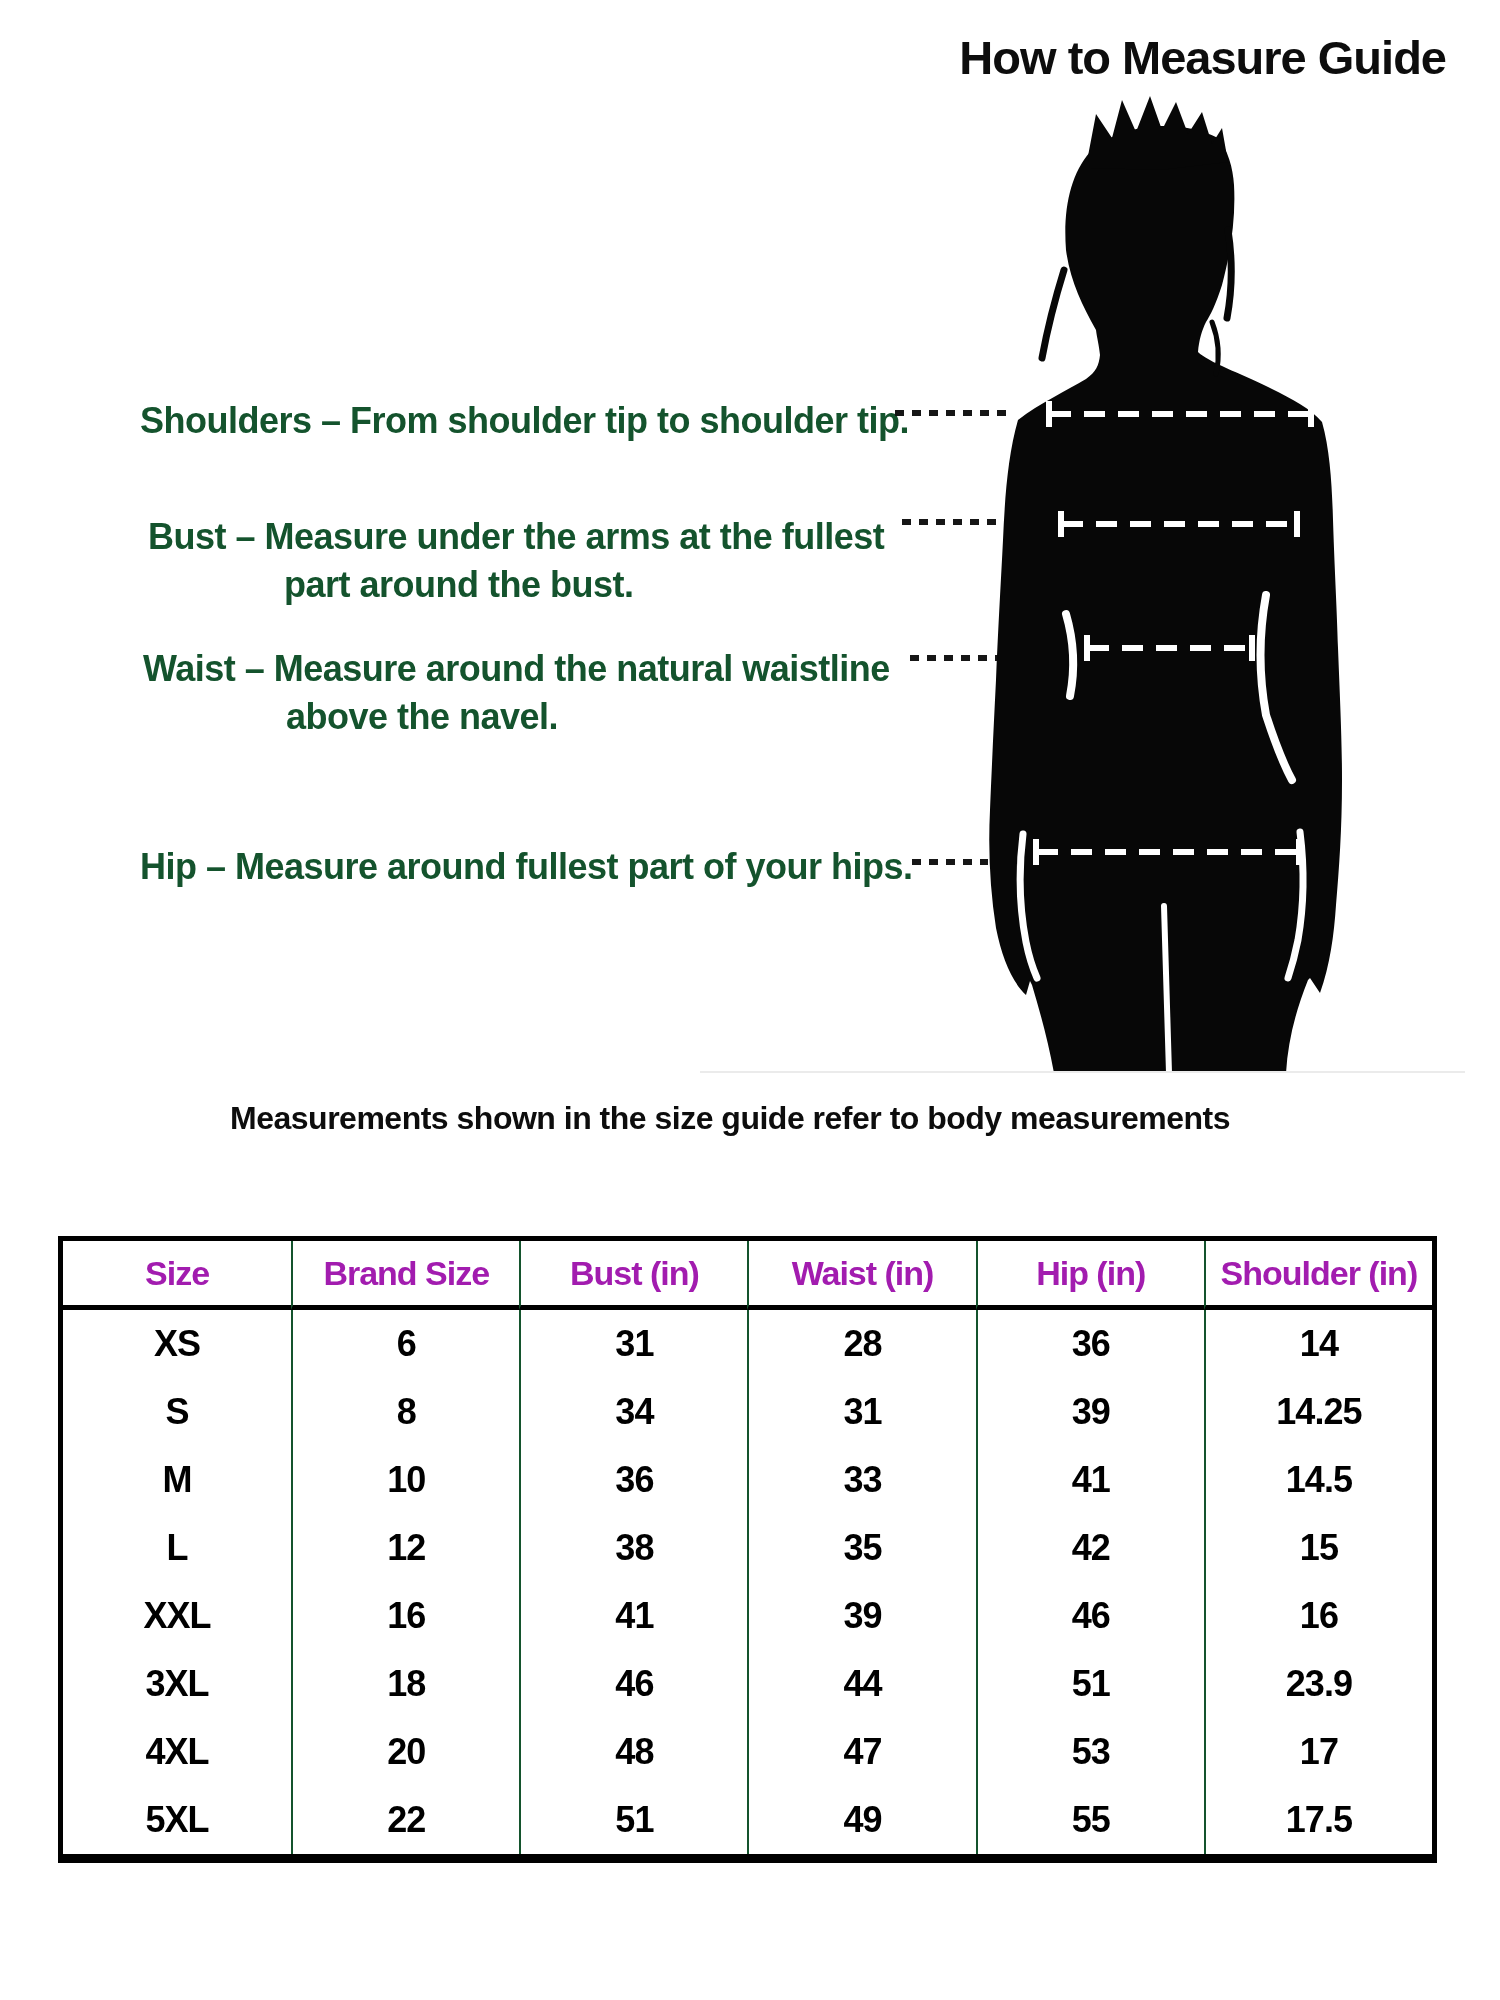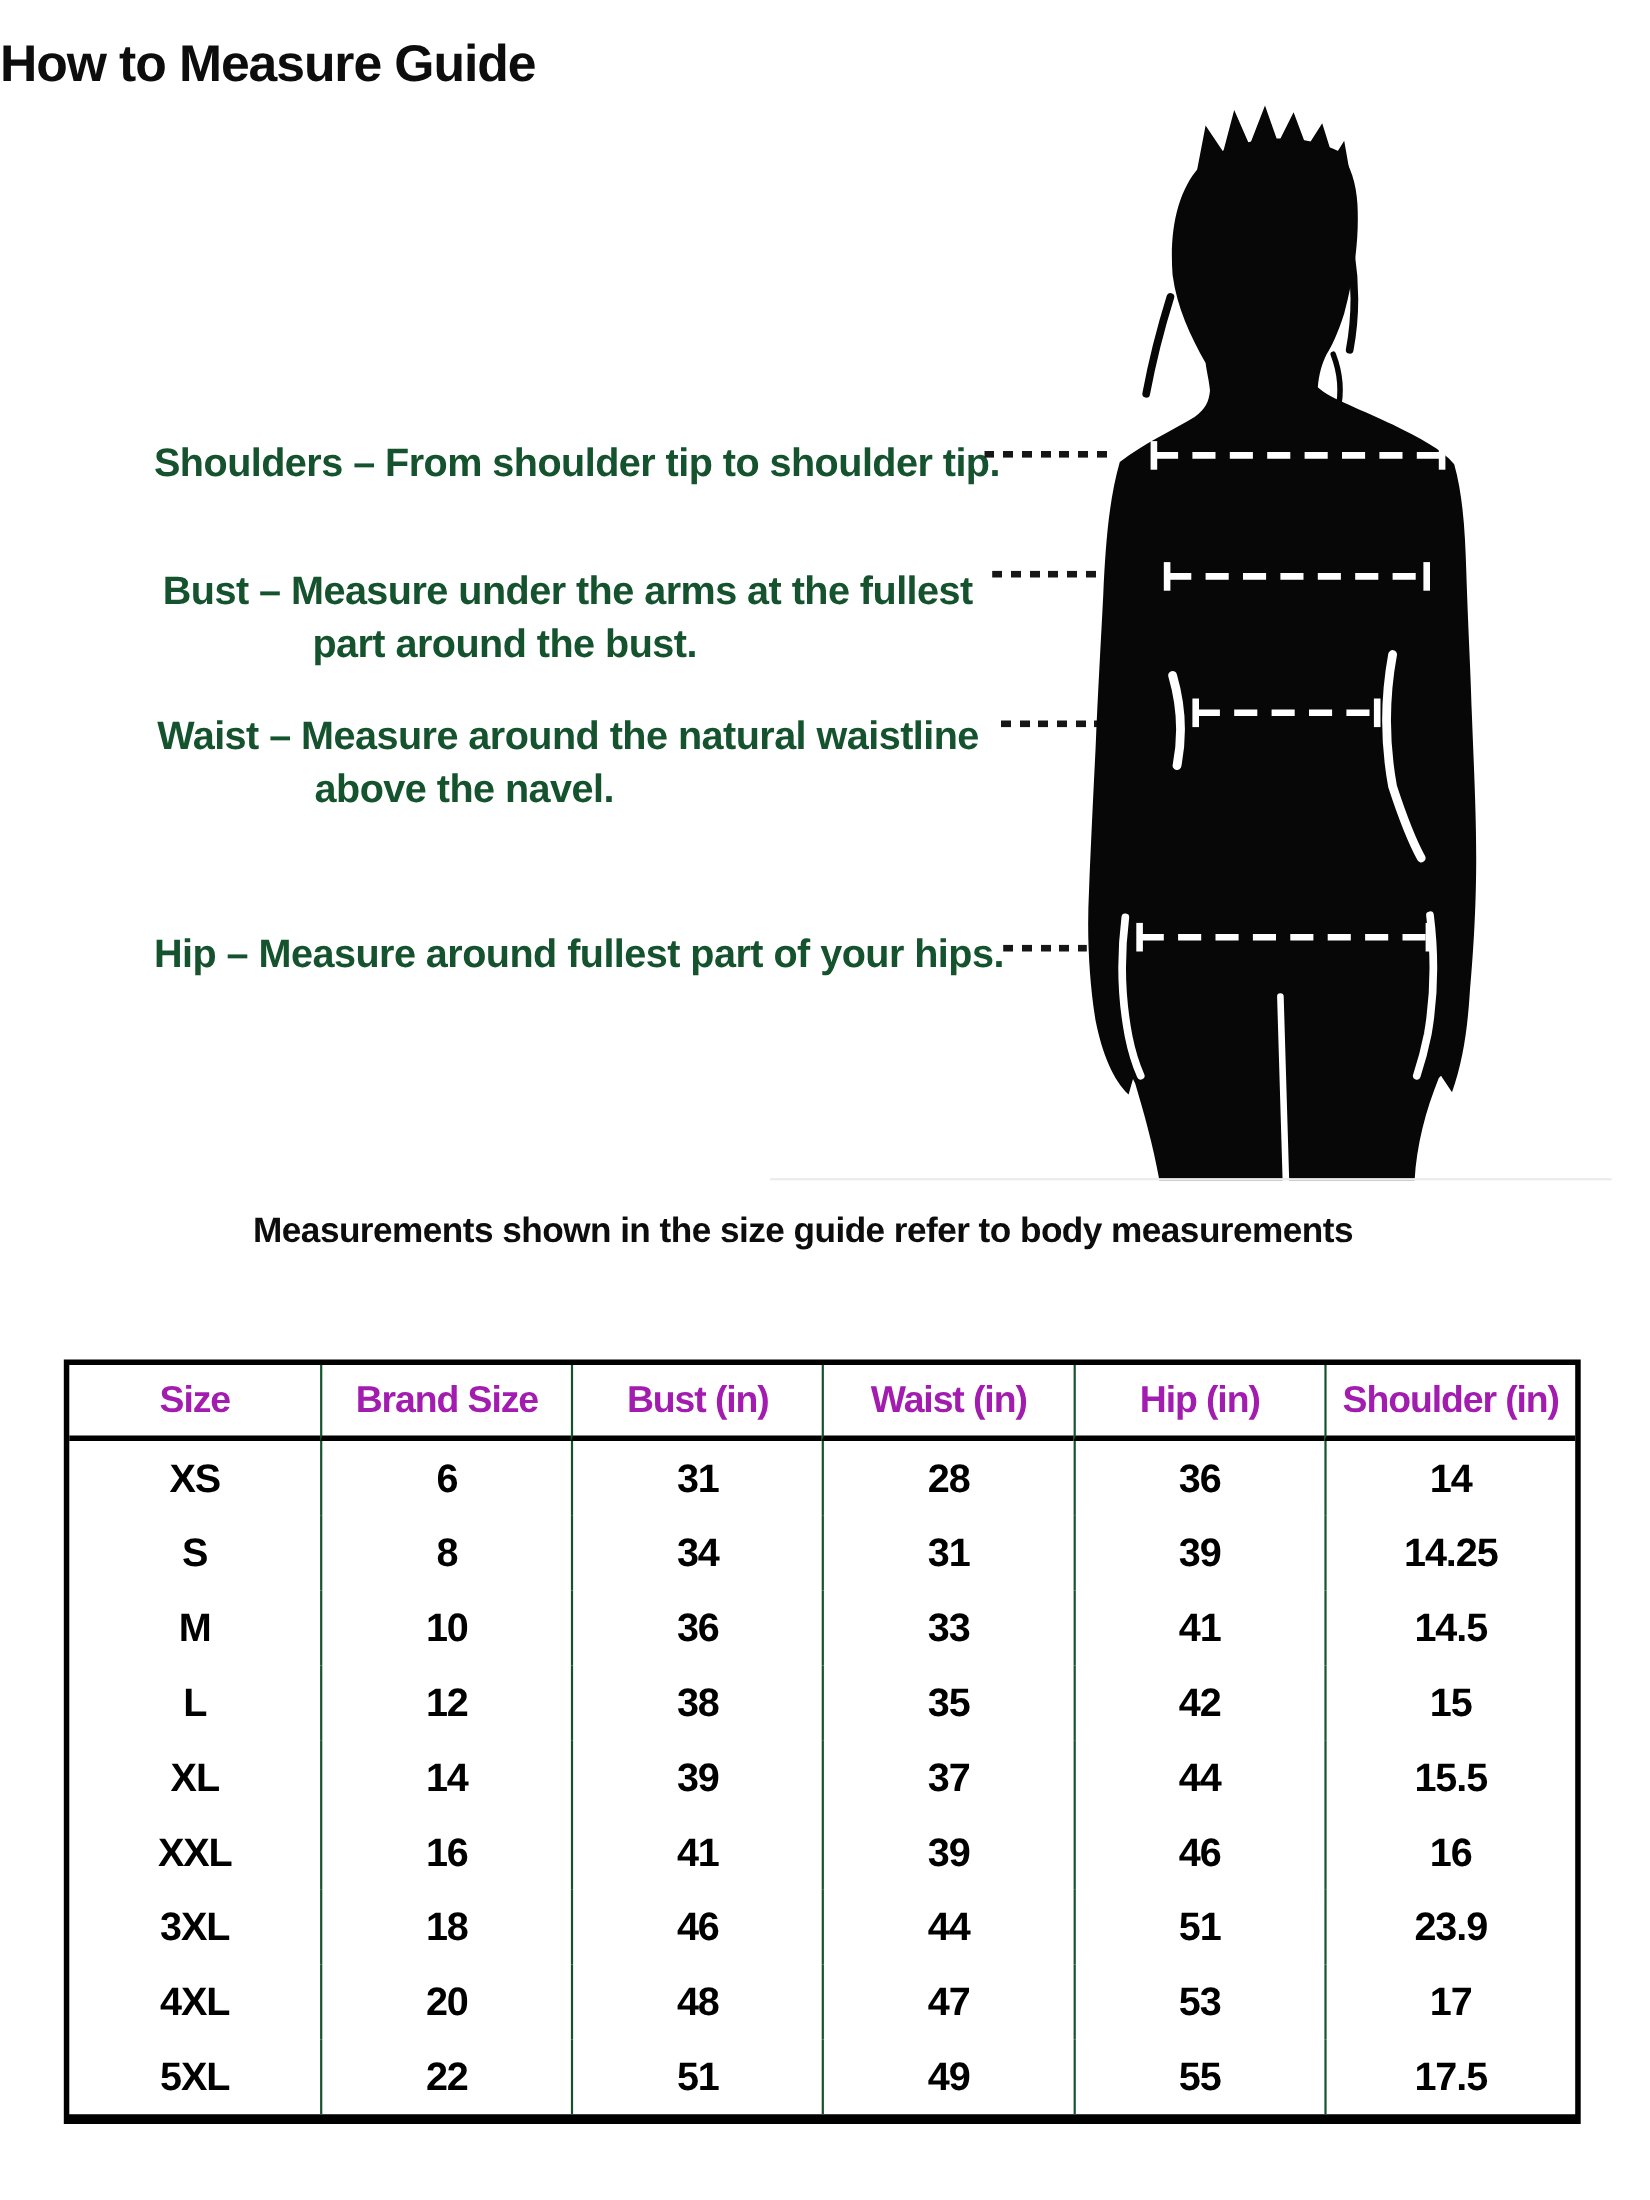--- a/index.html
+++ b/index.html
@@ -2,21 +2,21 @@
 <html><head>
 <meta charset="utf-8">
 <style>
   html,body{margin:0;padding:0;background:#fff;}
   .canvas{
     position:relative; width:1500px; height:2000px; background:#ffffff;
     font-family:"Liberation Sans", sans-serif; color:#111; overflow:hidden;
   }
   .page-title{
     position:absolute; top:30px; left:0; width:1446px;
-    text-align:left; font-size:47px; font-weight:bold; color:#0d0d0d;
+    text-align:right; font-size:47px; font-weight:bold; color:#0d0d0d;
     letter-spacing:-1px;
   }
   .label-line{
     position:absolute; font-size:36px; font-weight:bold; color:#14532d;
     white-space:nowrap; letter-spacing:-0.5px;
   }
   .lbl-shoulders{left:140px; top:400px;}
   .lbl-bust1{left:148px; top:516px;}
   .lbl-bust2{left:284px; top:564px;}
   .lbl-waist1{left:143px; top:648px;}
@@ -187,28 +187,20 @@
         </tr>
         <tr>
           <td>L</td>
           <td>12</td>
           <td>38</td>
           <td>35</td>
           <td>42</td>
           <td>15</td>
         </tr>
         <tr>
-          <td>XL</td>
-          <td>14</td>
-          <td>39</td>
-          <td>37</td>
-          <td>44</td>
-          <td>15.5</td>
-        </tr>
-        <tr>
           <td>XXL</td>
           <td>16</td>
           <td>41</td>
           <td>39</td>
           <td>46</td>
           <td>16</td>
         </tr>
         <tr>
           <td>3XL</td>
           <td>18</td>

